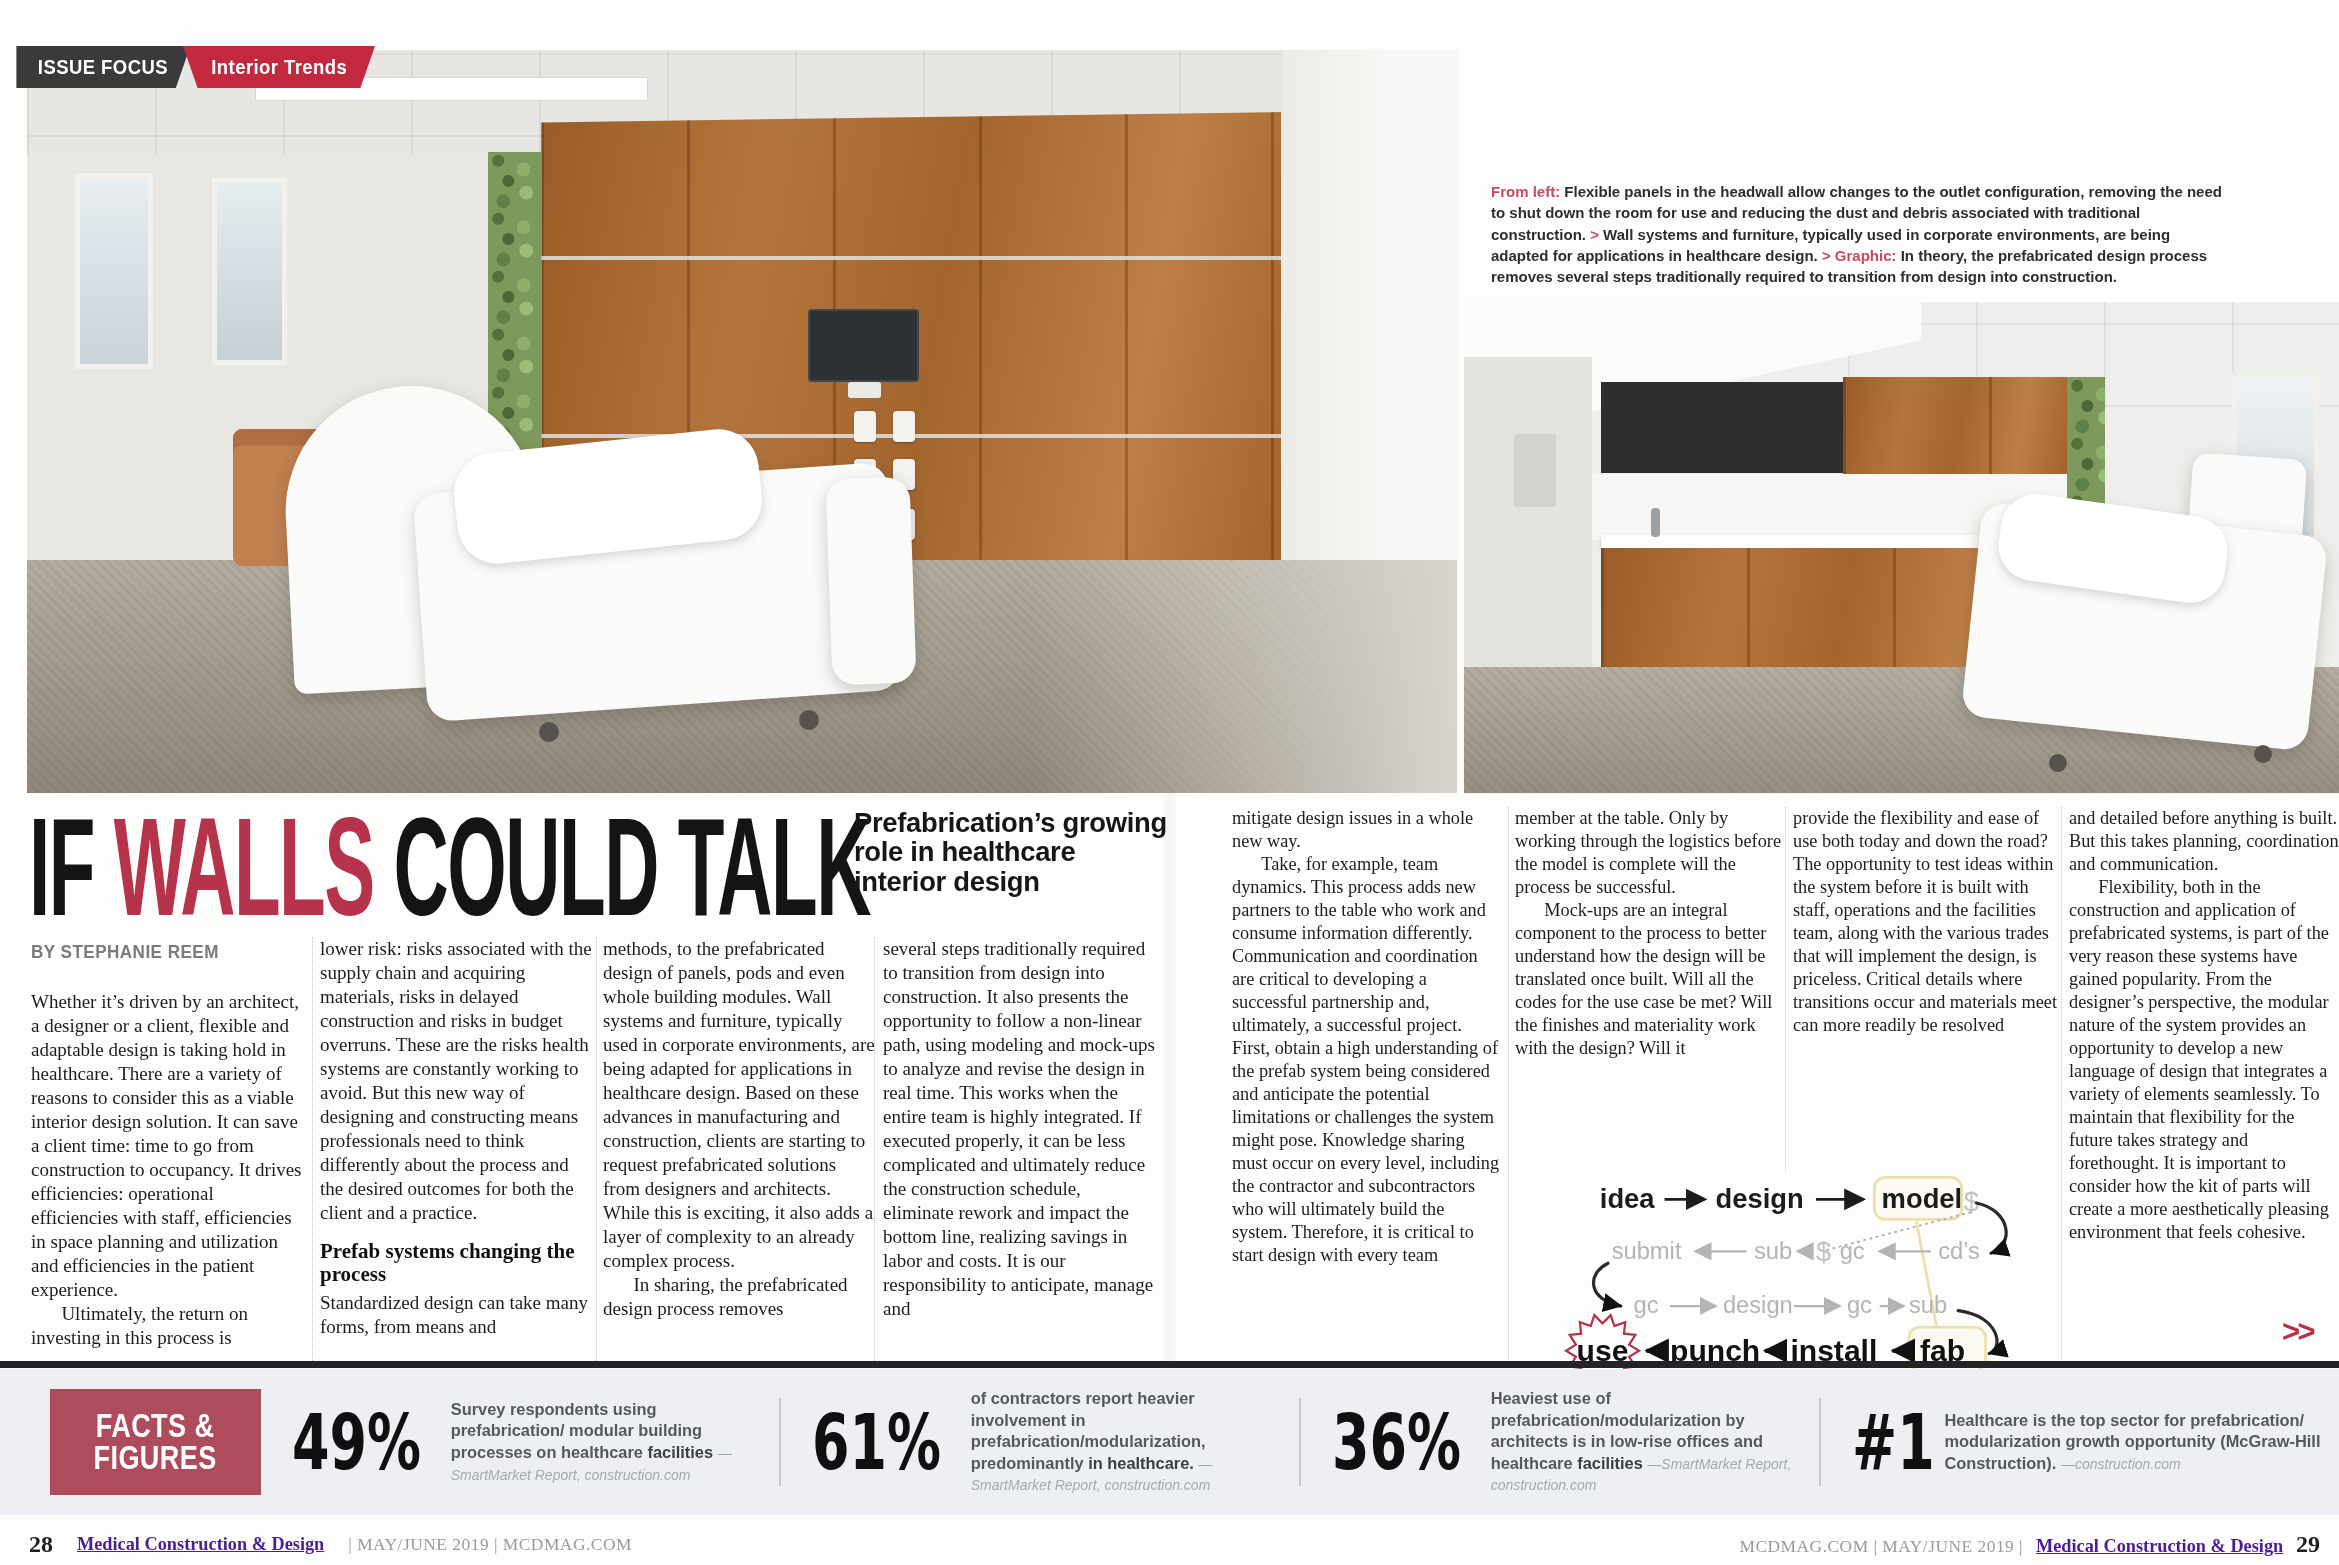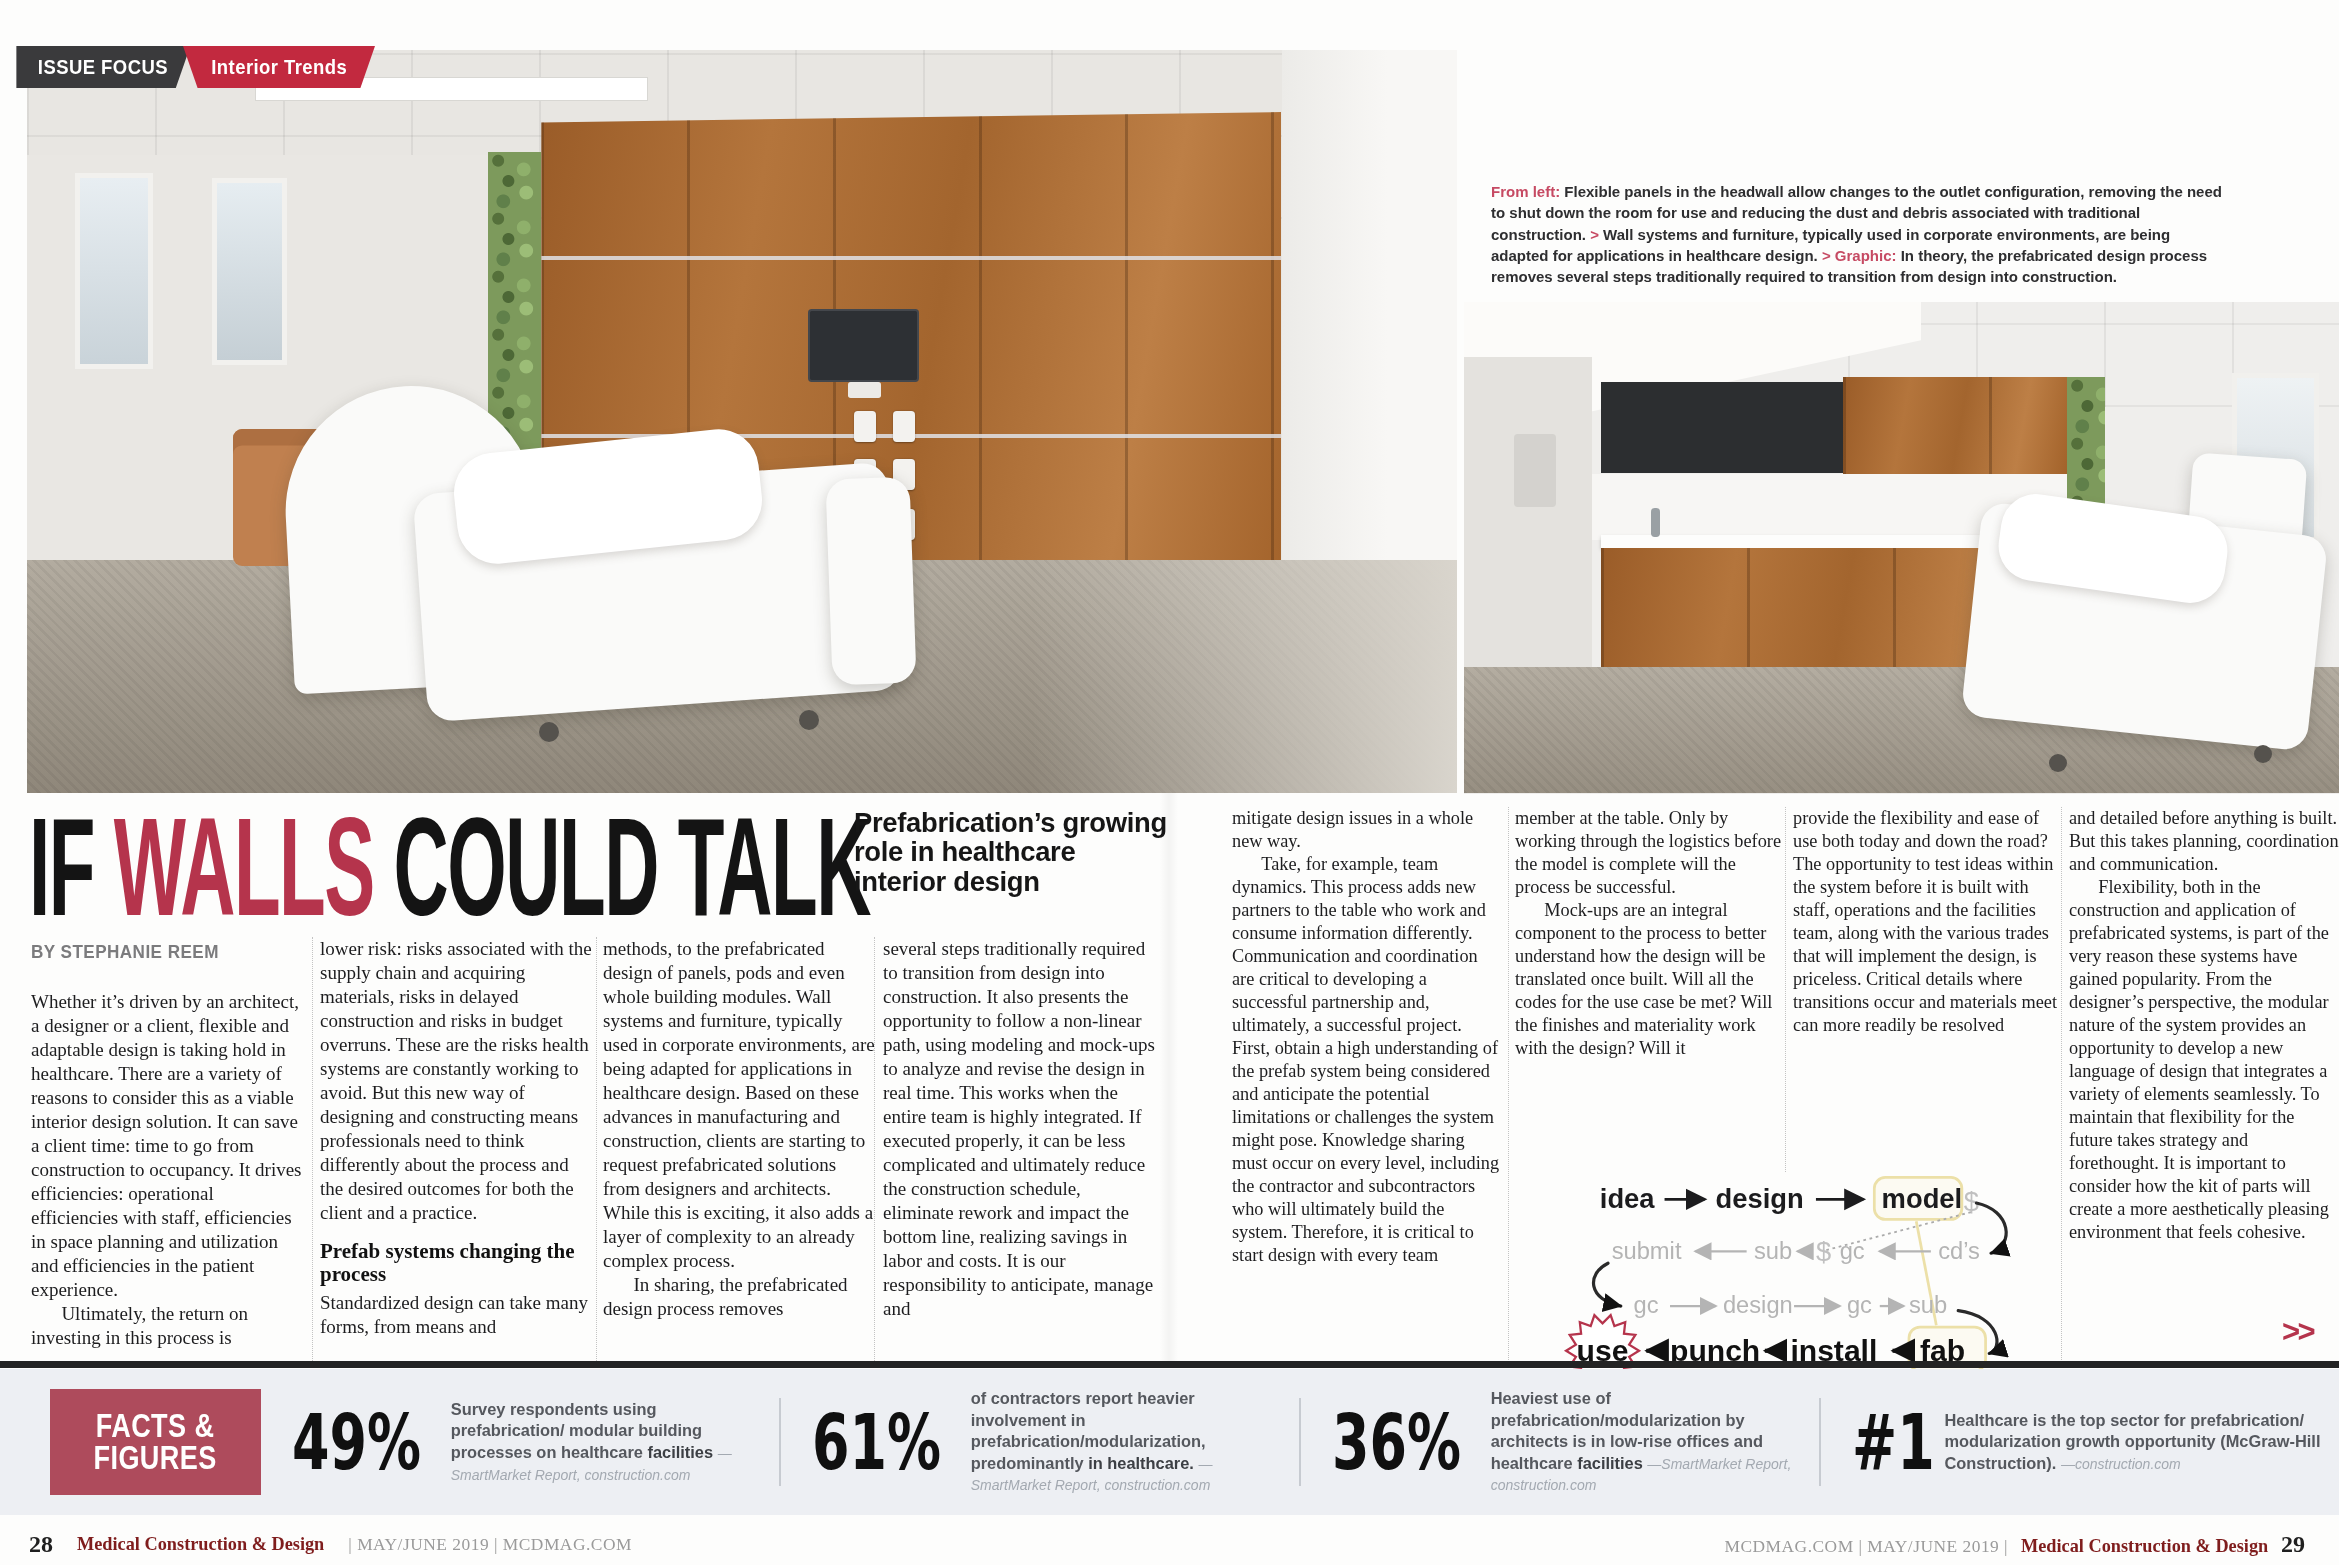--- a/index.html
+++ b/index.html
@@ -90,24 +90,24 @@
              white-space:nowrap; flex:none; margin-right:-25.6px; }
   .stattext { font-size:16.4px; line-height:1.32; color:#55585e; font-weight:bold; max-width:393px; }
   .stattext b { color:#3c3f44; }
   .src { font-style:italic; font-weight:normal; color:#a3a9b1; font-size:14px; }
   .statdiv { width:1.8px; height:88px; background:#c7cbd1; flex:none; }
 
   
   #footer { position:absolute; left:0; top:1520px; width:2339px; height:45px;
             font-family:"Liberation Serif", serif; }
   .pgnum { font-weight:bold; font-size:24px; color:#1f1f1f; }
-  .brand { font-weight:bold; font-size:18.3px; color:#7f1d1d; }
+  .brand { font-weight:bold; font-size:18.3px; color:#4c1d95;text-decoration:underline; }
   .meta  { font-size:17.4px; color:#9a9a9a; letter-spacing:0.5px; }
   #footer-left  { position:absolute; left:29px; top:11px; display:flex; gap:24px; align-items:center; }
-  #footer-right { position:absolute; right:34px; top:11px; display:flex; gap:12.8px; align-items:baseline; }
+  #footer-right { position:absolute; right:19px; top:11px; display:flex; gap:12.8px; align-items:baseline; }
 
   .gutter { position:absolute; left:1160px; top:793px; width:18.3px; height:568px;
             background:linear-gradient(90deg, transparent, rgba(0,0,0,.04), transparent); }
 </style>
 </head>
 <body>
 
 <div id="page">
 
   <div id="photo-left" class="ph">

